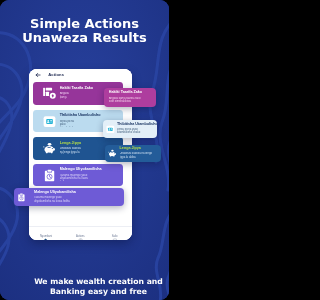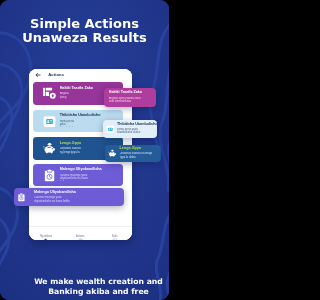--- a/index.html
+++ b/index.html
@@ -219,15 +219,15 @@
             </svg>
           </div>
         </div>
         <div class="tt" style="left:20.5px;top:1.8999999999999995px;color:#ffffff">Malengo Uliyokamilisha</div>
         <div class="sb" style="left:20.5px;top:8.1px;width:44px;color:#ddd6f8">Tazama malengo yako uliyokamilisha na kuwa fedha</div>
       </div>
     </div>
 
   <div class="footer">
     <div>We make wealth creation and</div>
-    <div>Banking akiba and free</div>
+    <div>Banking easy and free</div>
   </div>
 </div>
 
 </body></html>

